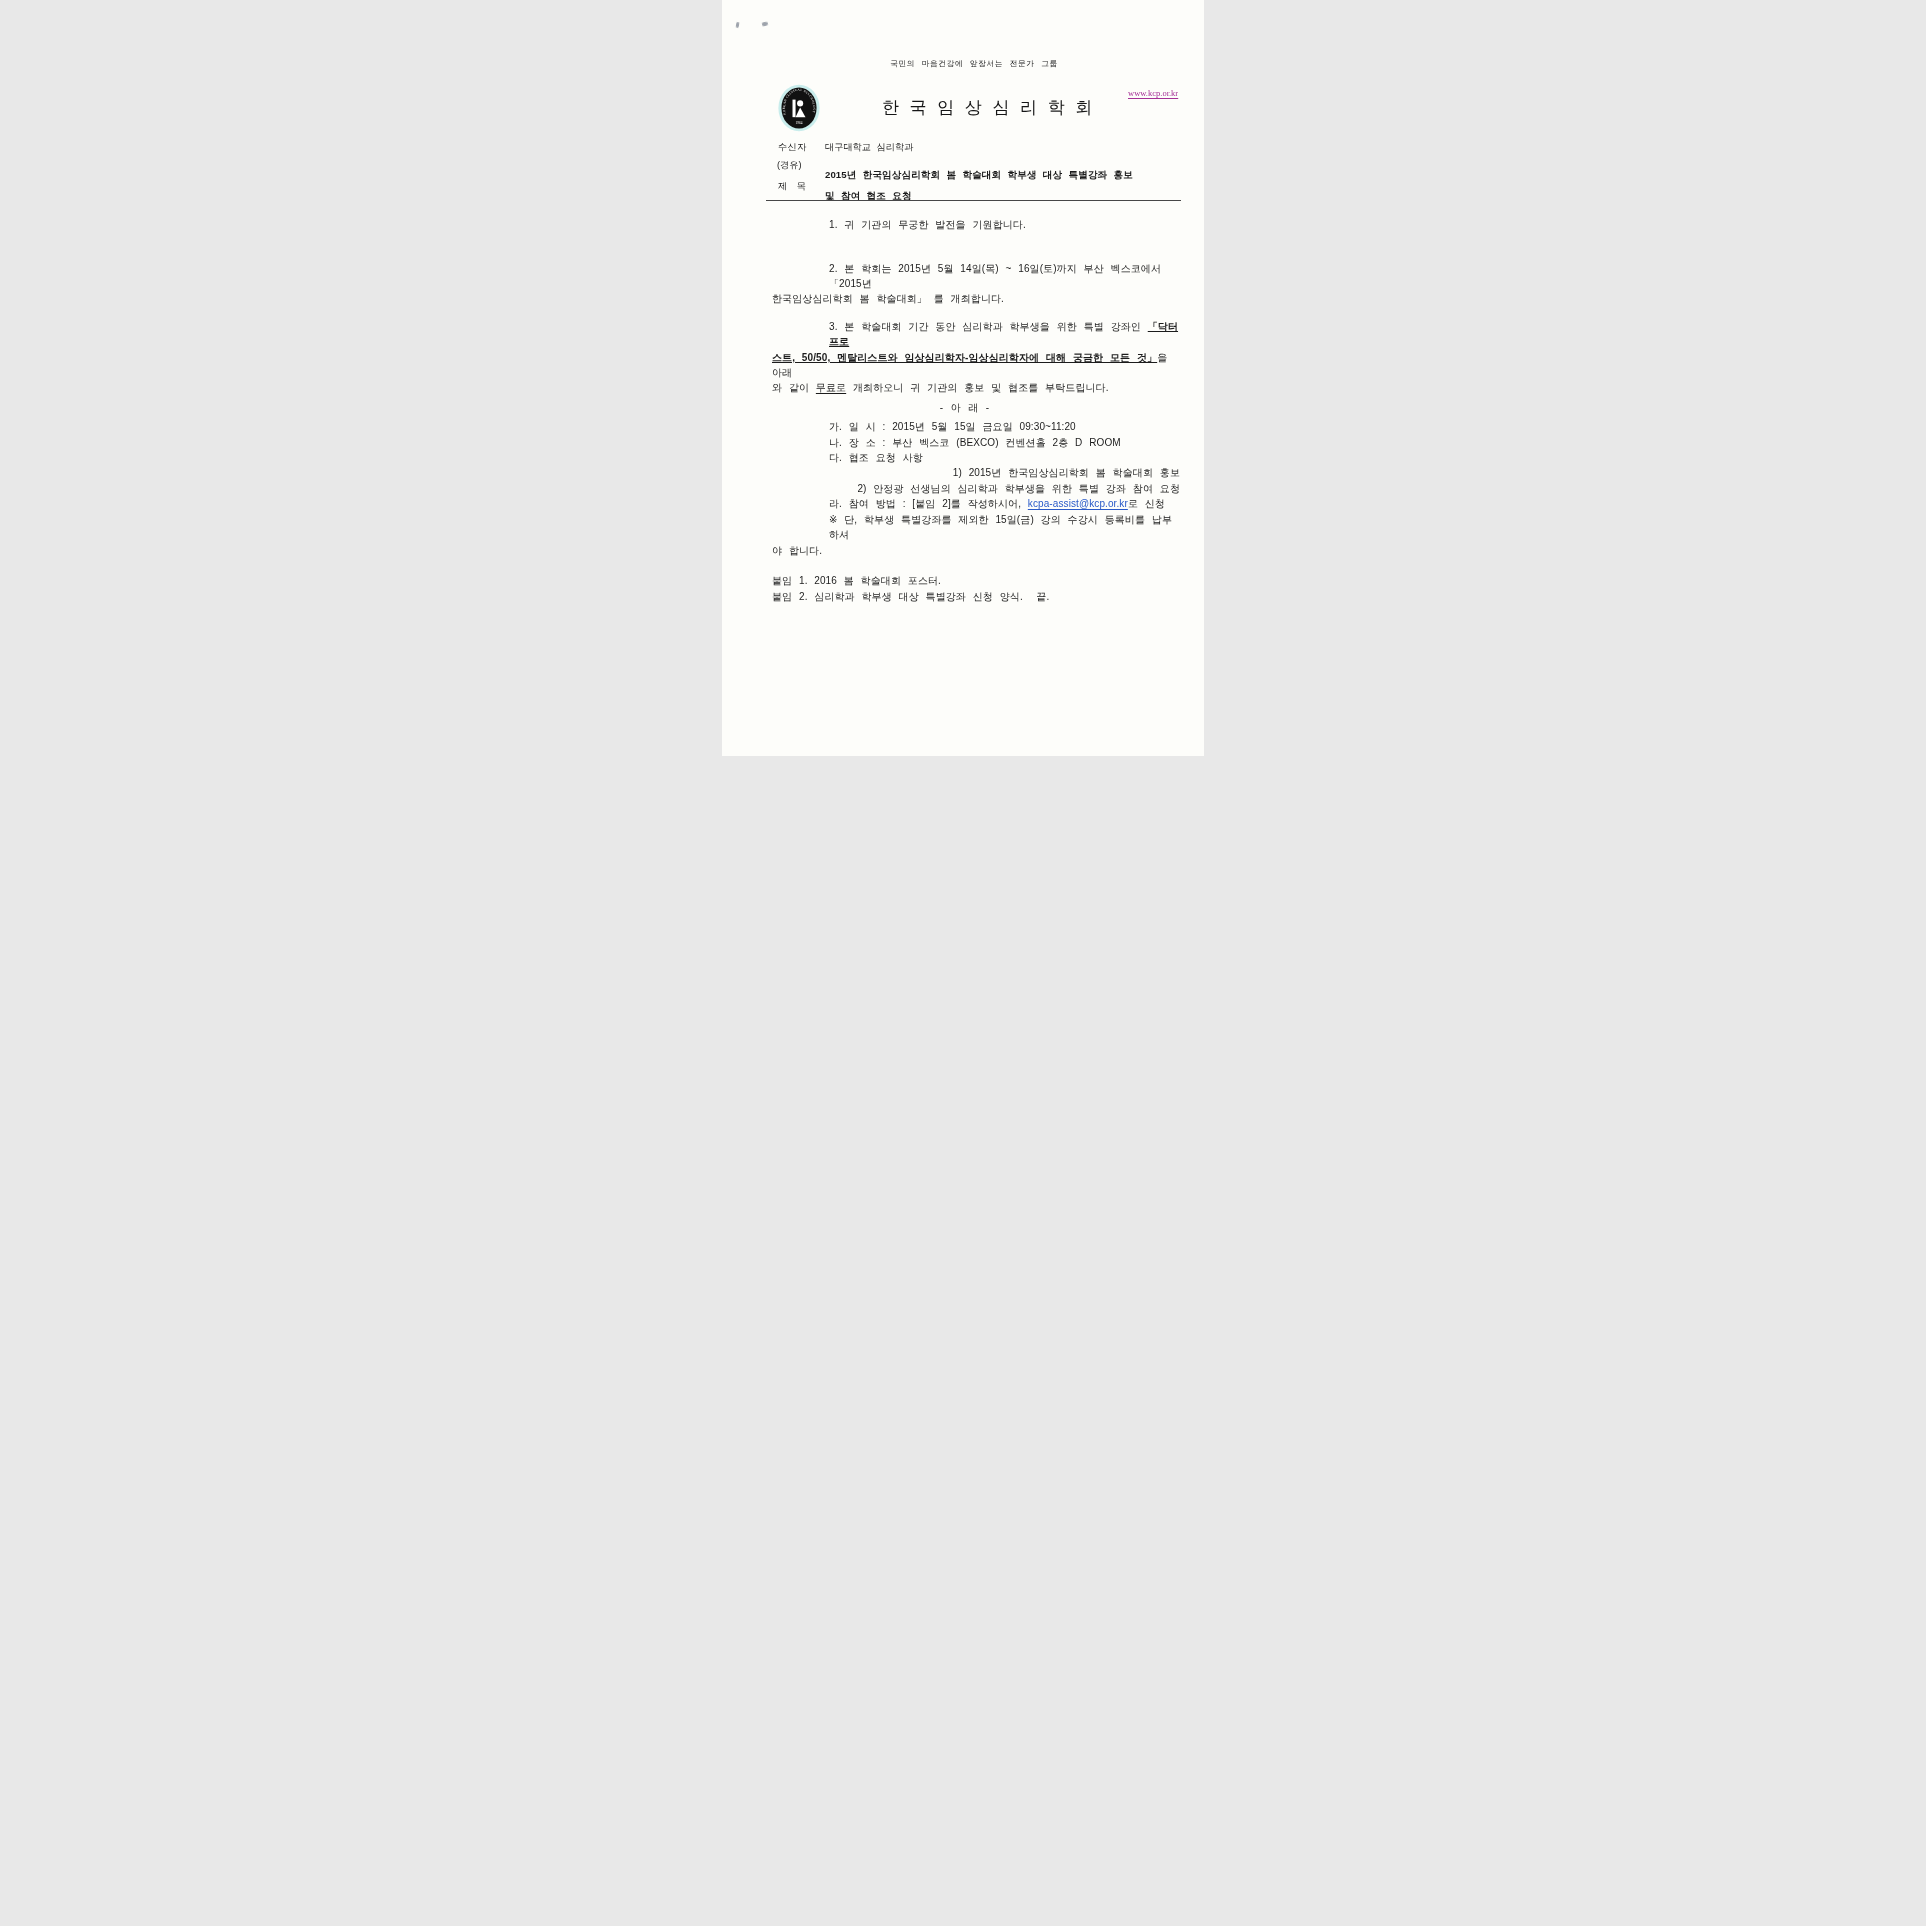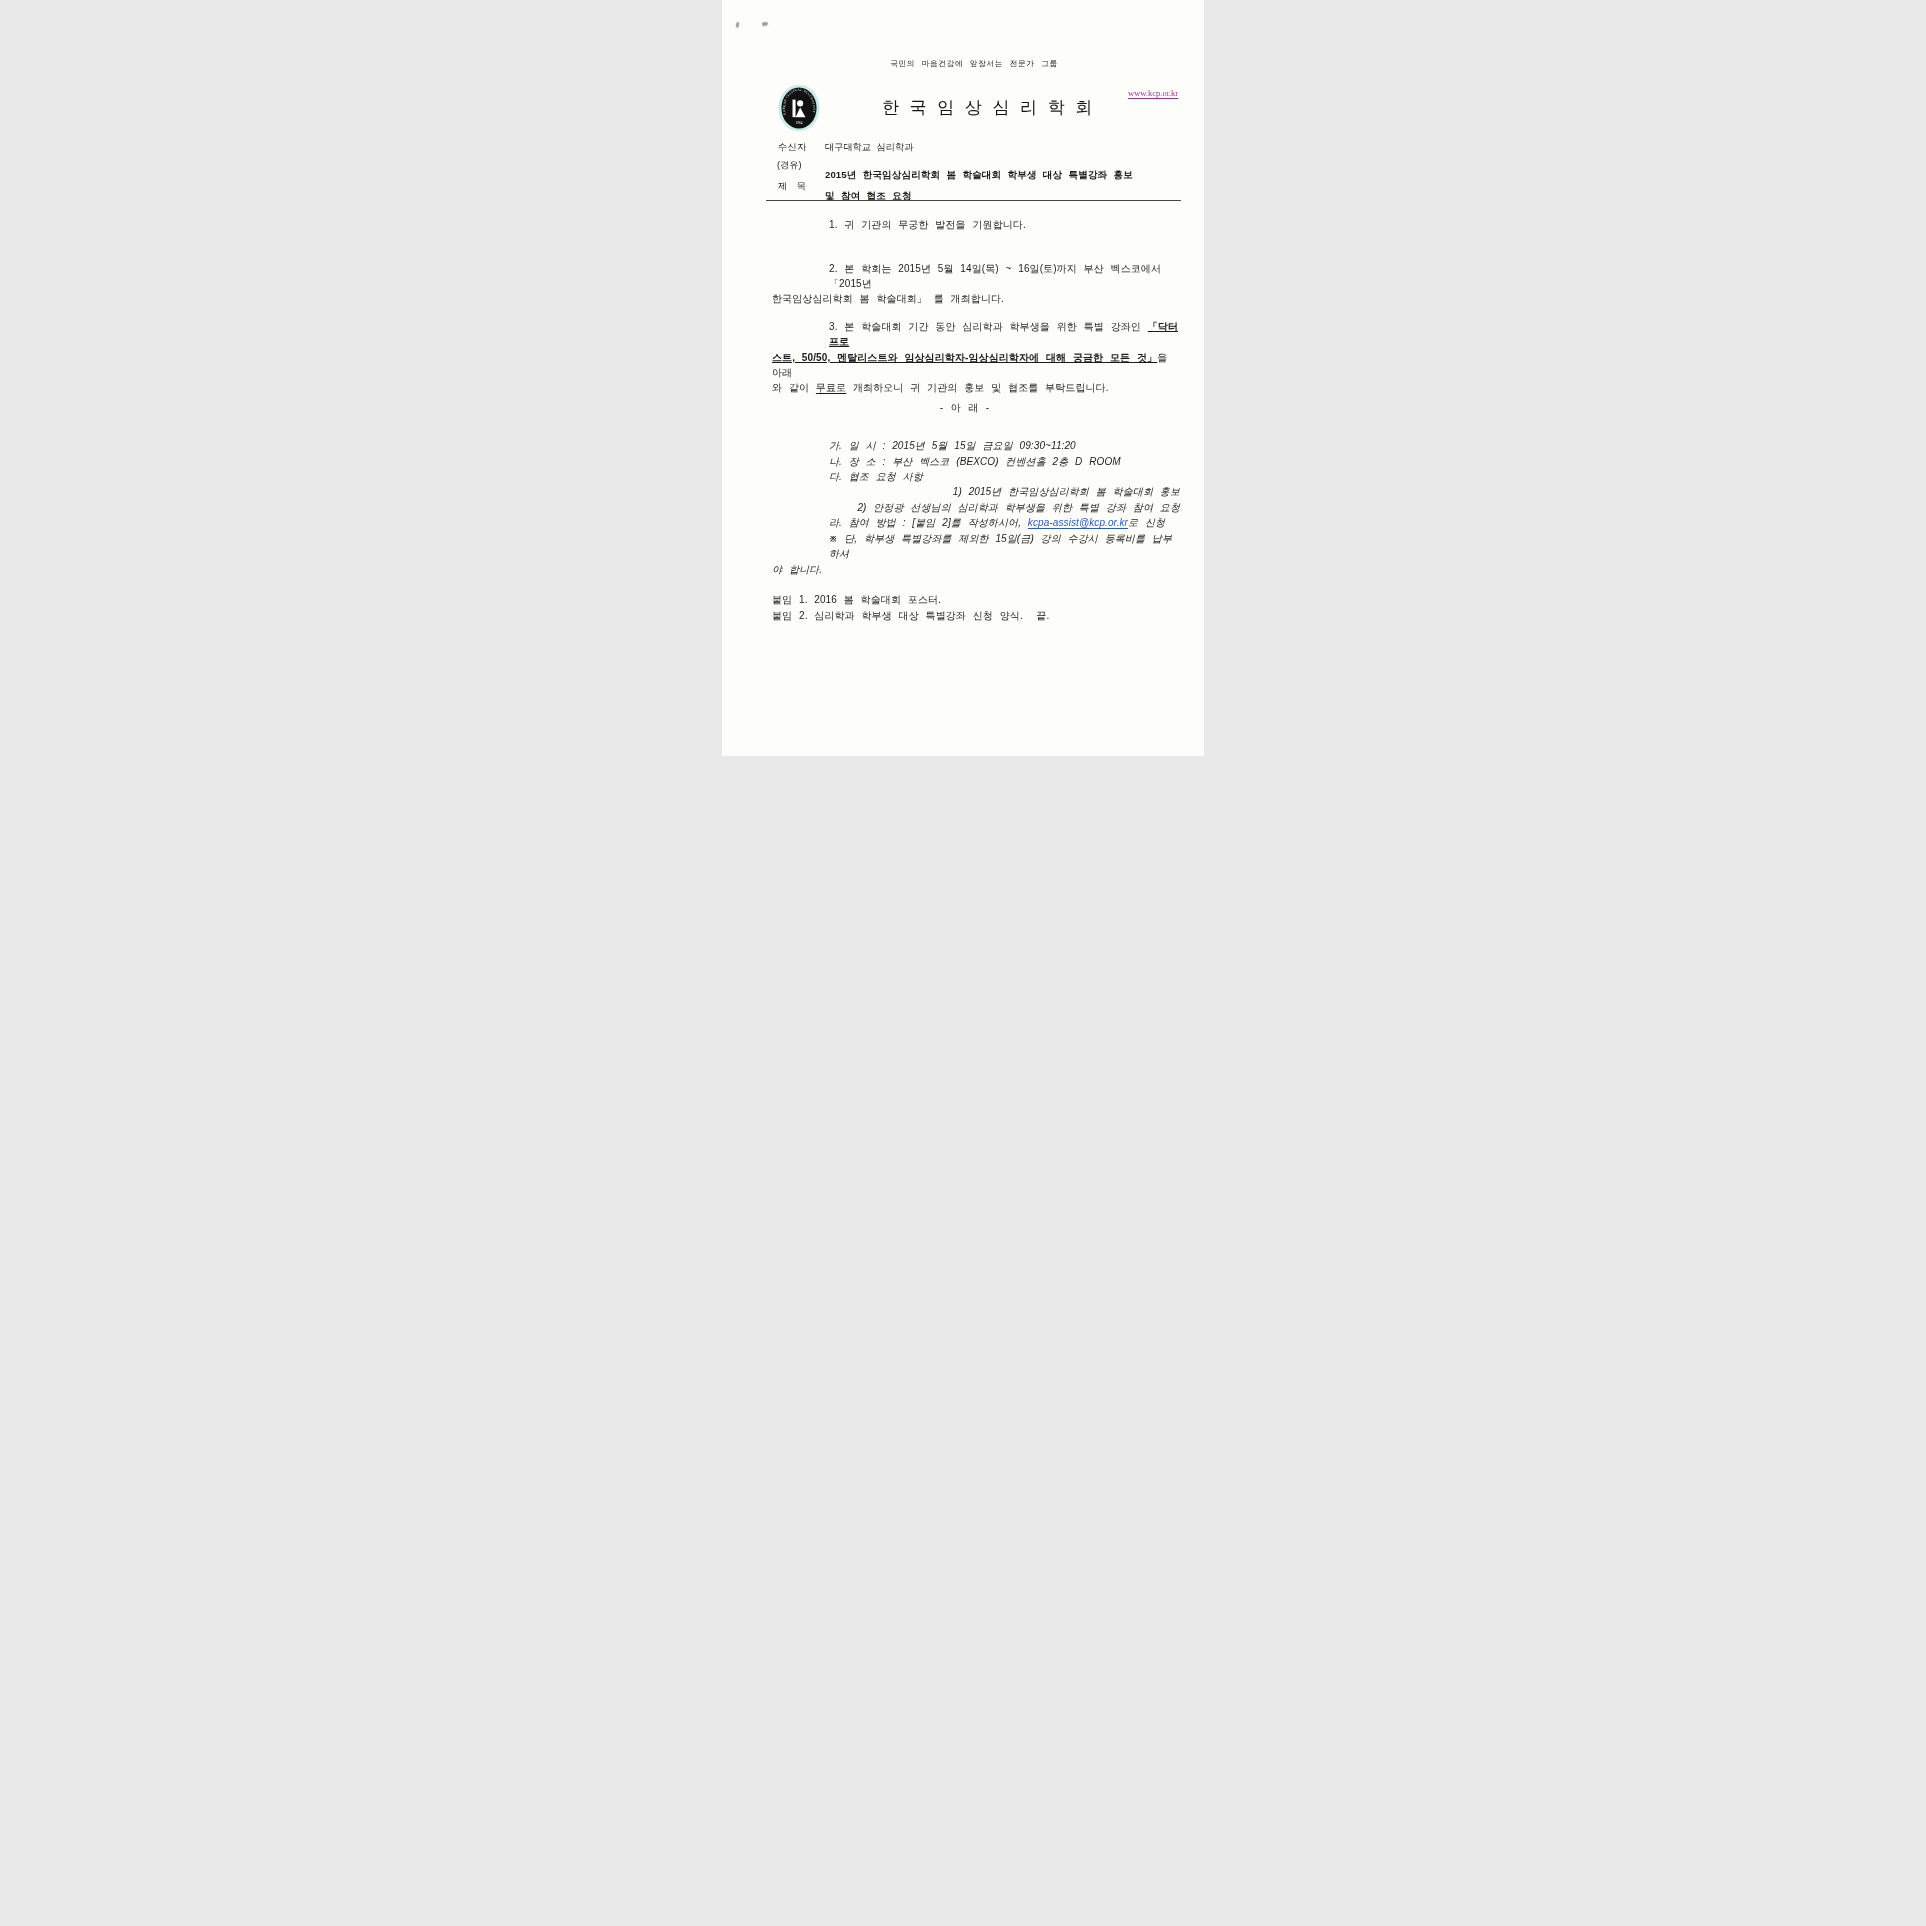--- a/index.html
+++ b/index.html
@@ -54,21 +54,21 @@
 
   
   .body-flow { position:absolute; left:50px; top:208px; width:408px; font-size:10px; }
   .line { line-height:15.4px; word-spacing:3.9px; letter-spacing:0.1px; white-space:pre-wrap; }
   .indent { padding-left:57px; }
   .indent-sub { padding-left:61px;text-align:right; }
   .para1 { margin-top:9.2px; }
   .para2 { margin-top:28px; }
   .para3 { margin-top:12px; }
   .below-label { margin-top:4px; text-align:center; padding-right:23px; word-spacing:4.6px; }
-  .list-block { margin-top:23px;font-style:italic; }
+  .list-block { margin-top:4px; }
   .attach-block { margin-top:15.4px; }
   b { font-weight:bold;text-decoration:underline; }
   .u { text-decoration:underline; text-underline-offset:1.9px; text-decoration-thickness:0.8px; }
   .email {
     color:#2a5ac8; text-decoration:underline;
     text-underline-offset:2.3px; text-decoration-thickness:0.8px;
   }
 </style>
 </head>
 <body>

